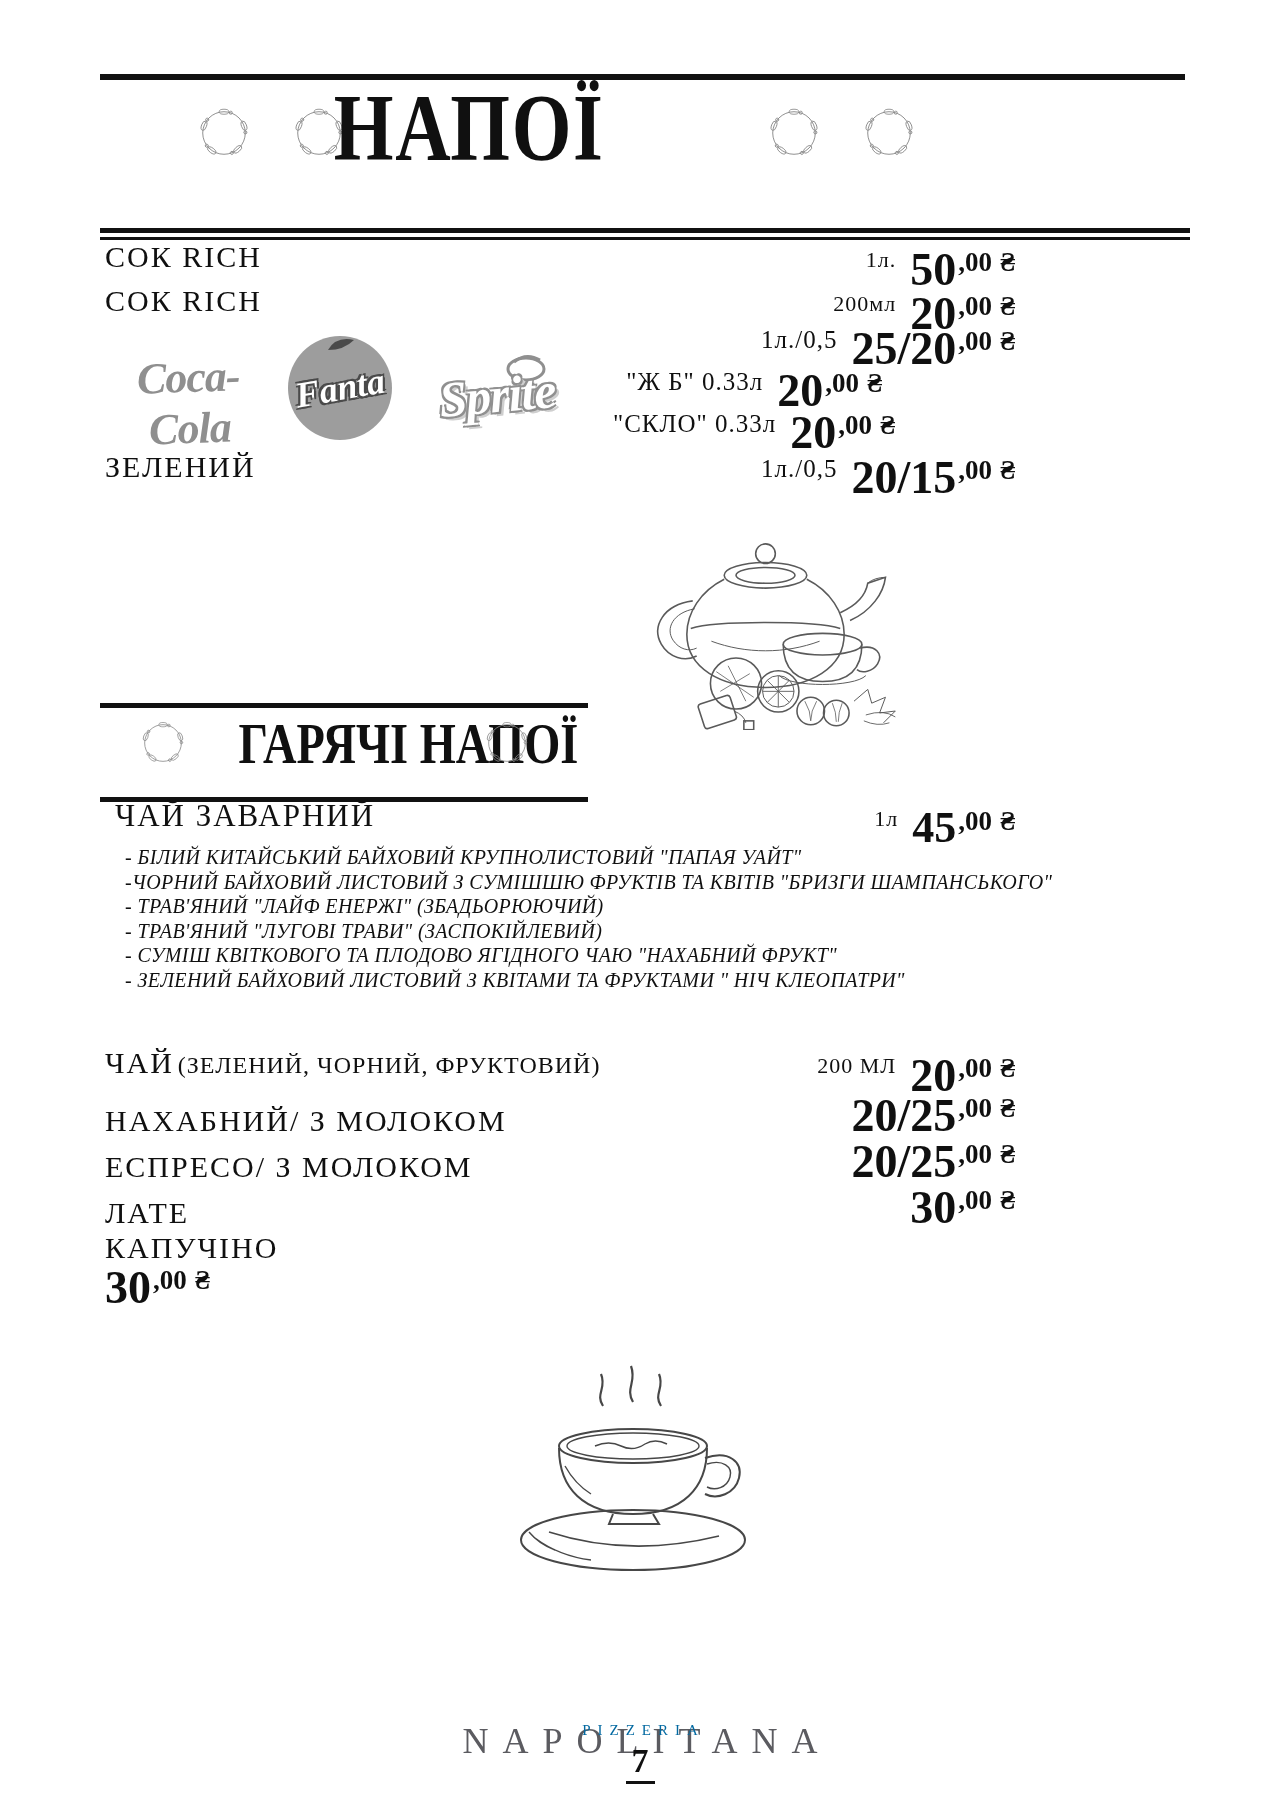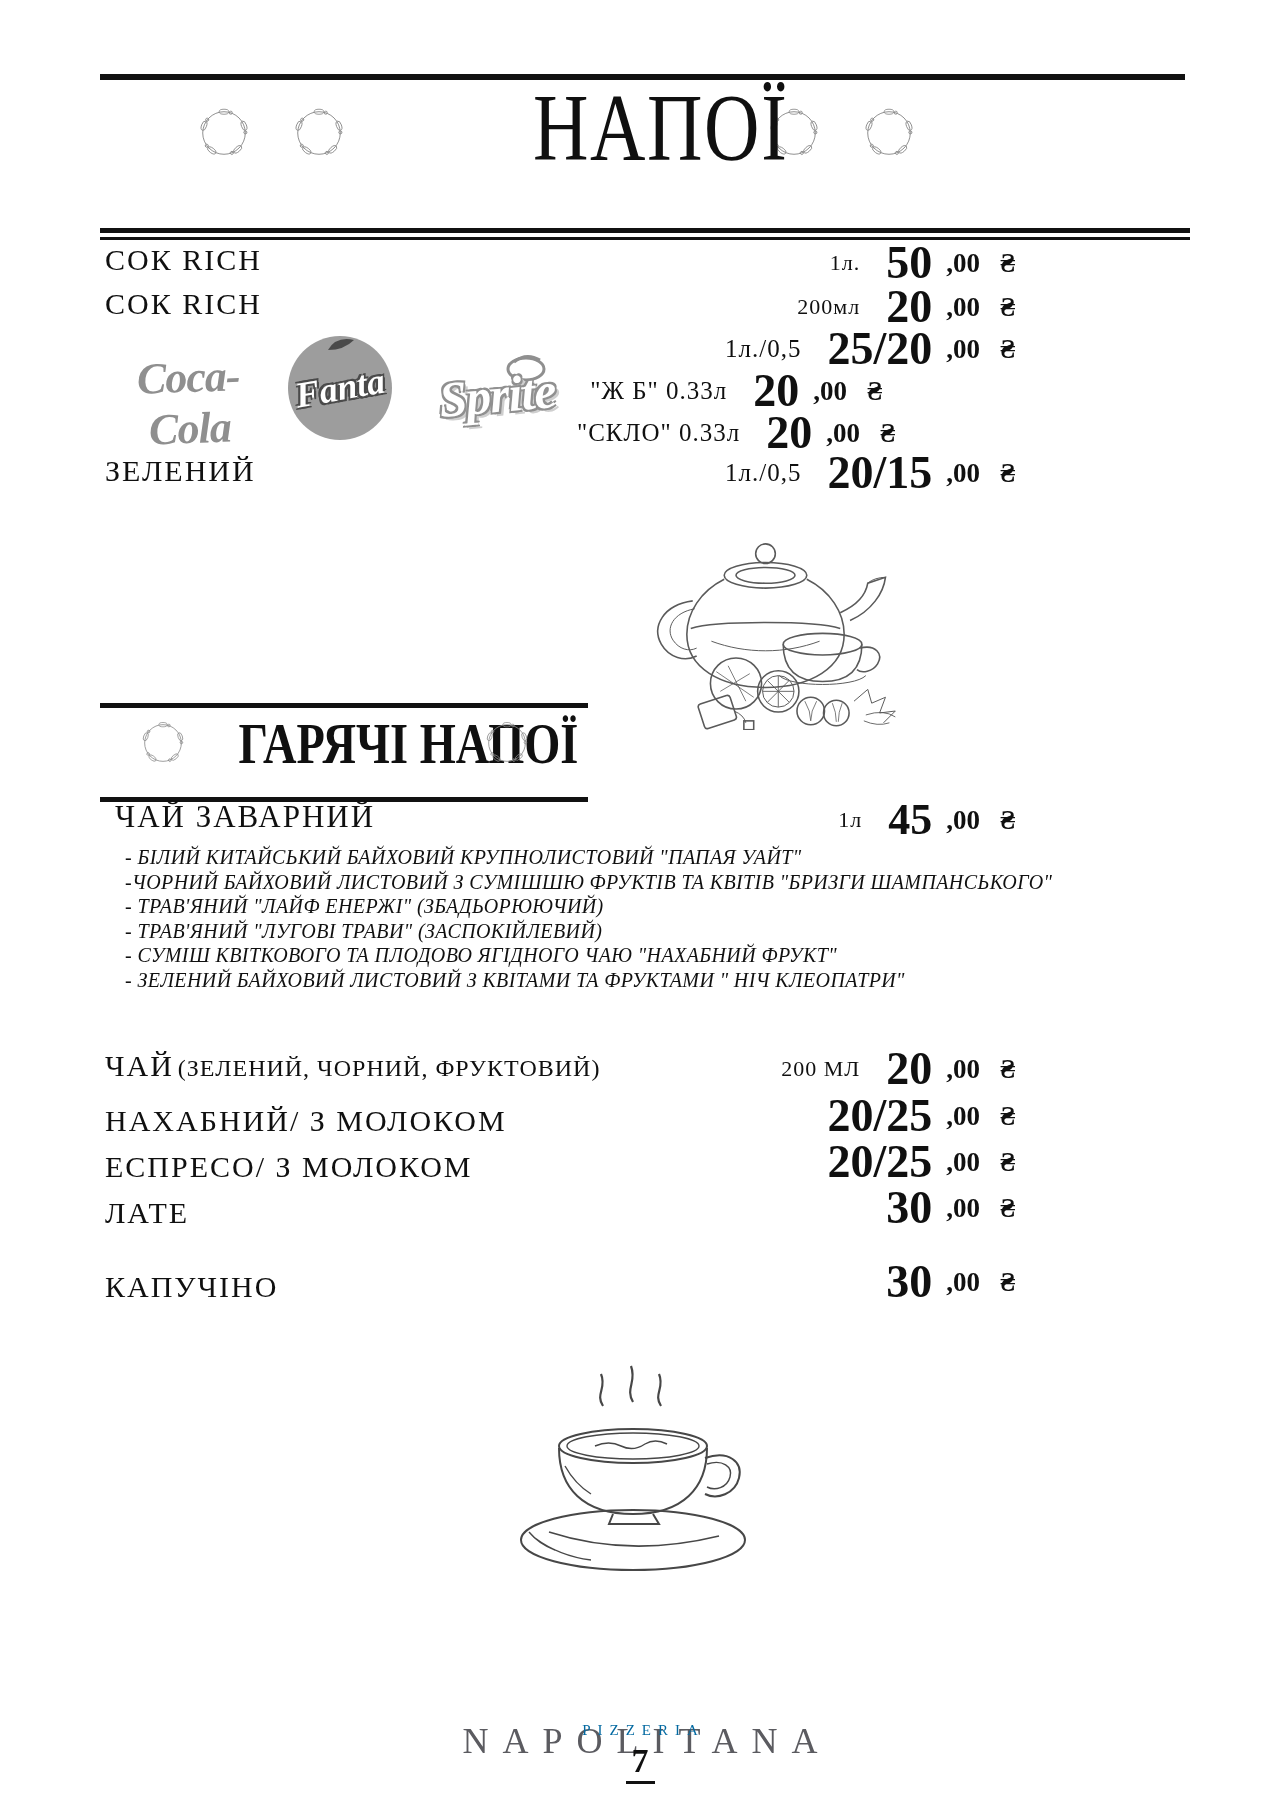--- a/index.html
+++ b/index.html
@@ -1,28 +1,28 @@
 <!DOCTYPE html>
 <html><head>
 <meta charset="utf-8">
 <style>
   html,body{margin:0;padding:0;background:#e8e8e8;}
   #page{position:relative;width:1280px;height:1811px;background:#ffffff;margin:0 auto;
         font-family:"Liberation Serif", serif;color:#101010;overflow:hidden;}
   .rule{position:absolute;background:#111;}
   .condensed{display:inline-block;transform:scaleX(0.8);transform-origin:center;}
   
-  .main-title{position:absolute;left:300px;width:520px;top:80px;text-align:right;
-              font-size:96px;font-weight:normal;letter-spacing:2px;line-height:1;}
+  .main-title{position:absolute;left:300px;width:520px;top:80px;text-align:left;
+              font-size:96px;font-weight:bold;letter-spacing:2px;line-height:1;}
   .wreath{position:absolute;width:58px;height:62px;}
   
   .row{position:absolute;display:flex;justify-content:space-between;align-items:baseline;}
   .iname{font-size:30px;letter-spacing:2px;white-space:nowrap;}
   .idetail{font-size:24px;letter-spacing:1px;}
-  .pg{display:flex;align-items:center;white-space:nowrap;gap:12px;}
+  .pg{display:flex;align-items:flex-start;white-space:nowrap;}
   .size{font-size:22px;letter-spacing:1px;margin-right:14px;}
   .size-lg{font-size:25px;}
   .pnum{font-size:46px;font-weight:bold;line-height:1;}
   .pdec{font-size:27px;font-weight:bold;margin-left:2px;}
   .pcur{font-size:27px;font-weight:bold;margin-left:8px;}
   
   .logo-coke{position:absolute;left:104px;top:352px;width:170px;text-align:center;
              font-style:italic;font-weight:bold;font-size:44px;color:#8f8f8f;
              transform:rotate(-2deg);letter-spacing:-1px;}
   .logo-fanta{position:absolute;left:288px;top:336px;width:104px;height:104px;border-radius:50%;
@@ -326,21 +326,21 @@
     </span>
   </div>
   <div class="row" style="left:105px;right:265px;top:1185px;">
     <span class="iname">ЛАТЕ</span>
     <span class="pg">
       <span class="pnum">30</span>
       <span class="pdec">,00</span>
       <span class="pcur">₴</span>
     </span>
   </div>
-  <div class="row" style="left:105px;right:265px;top:1259px;">
+  <div class="row" style="left:105px;right:265px;top:1231px;flex-direction:column;">
     <span class="iname">КАПУЧІНО</span>
     <span class="pg">
       <span class="pnum">30</span>
       <span class="pdec">,00</span>
       <span class="pcur">₴</span>
     </span>
   </div>
 
   <div style="position:absolute;left:495px;top:1362px;">
     <svg width="280" height="235" viewBox="0 0 280 235" fill="none" stroke="#474747" stroke-width="2">

